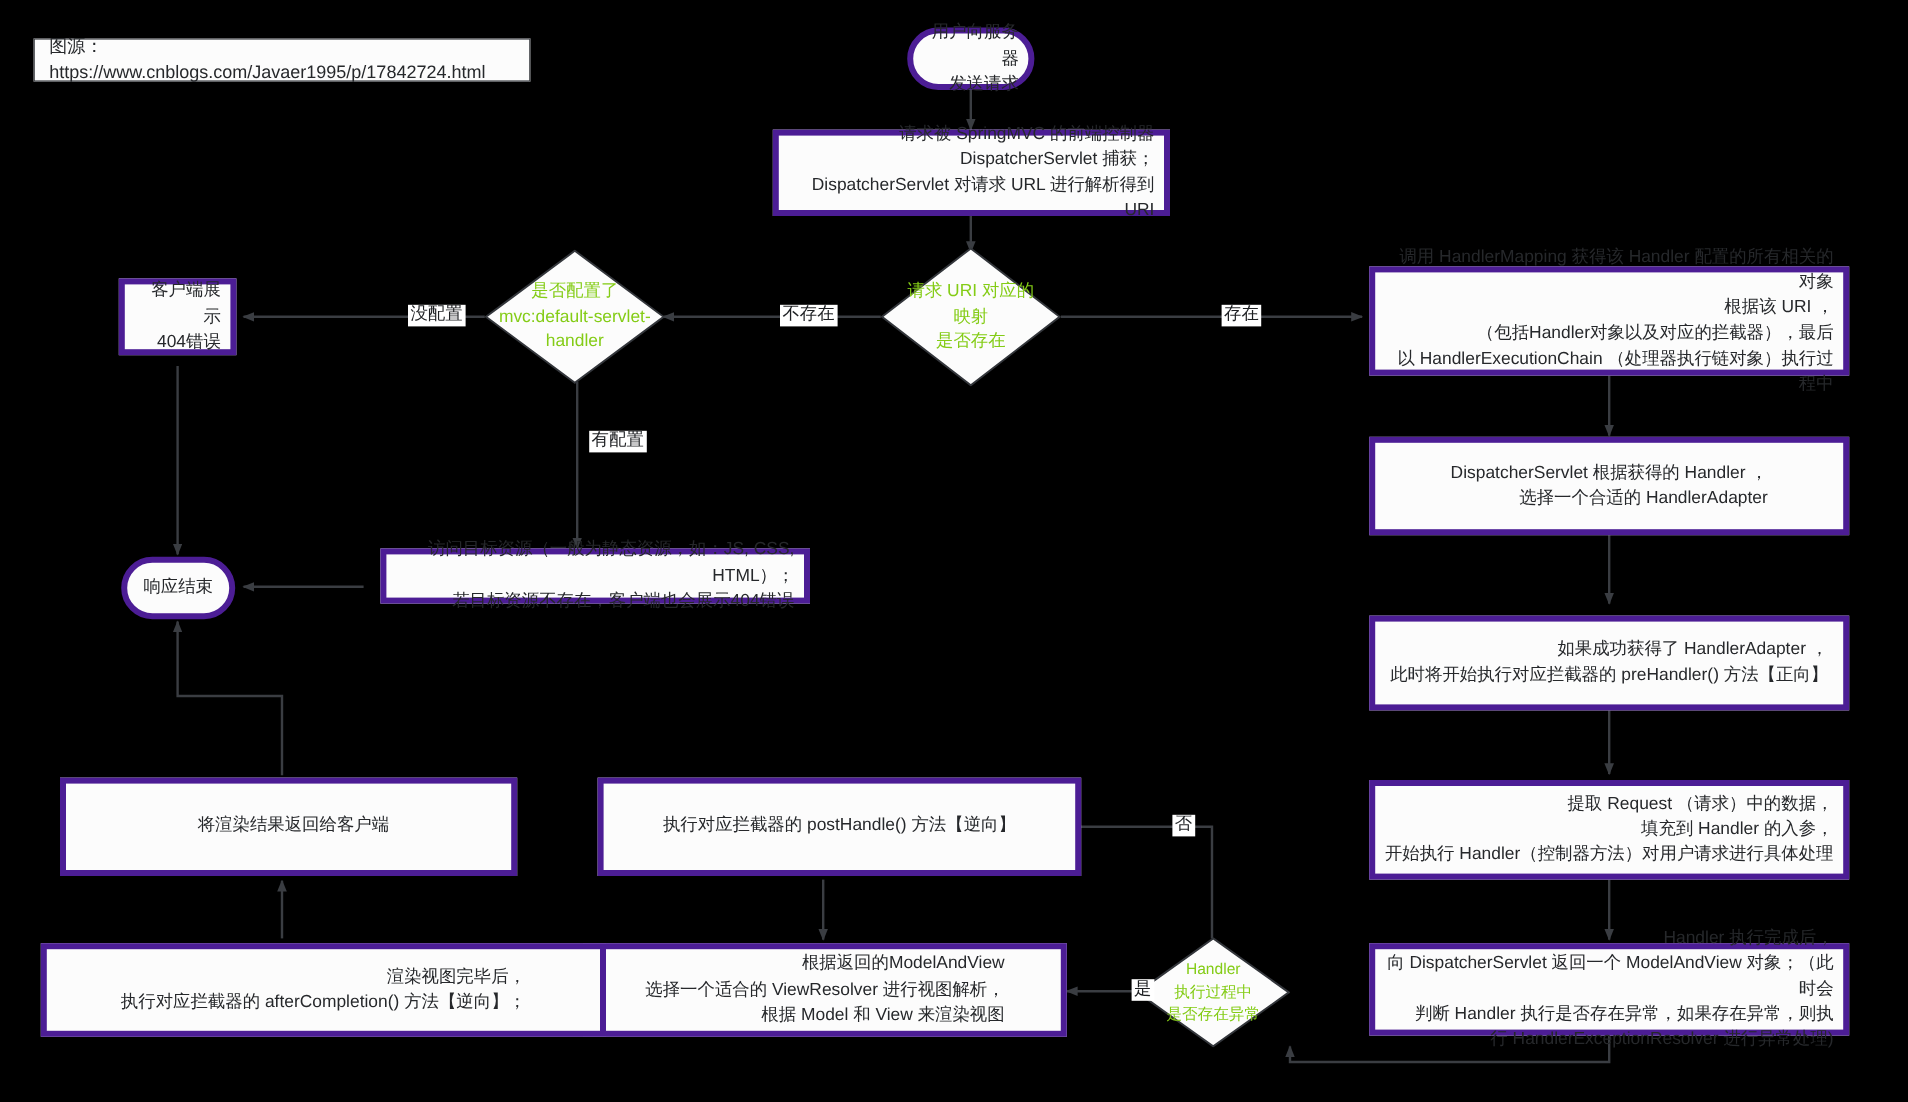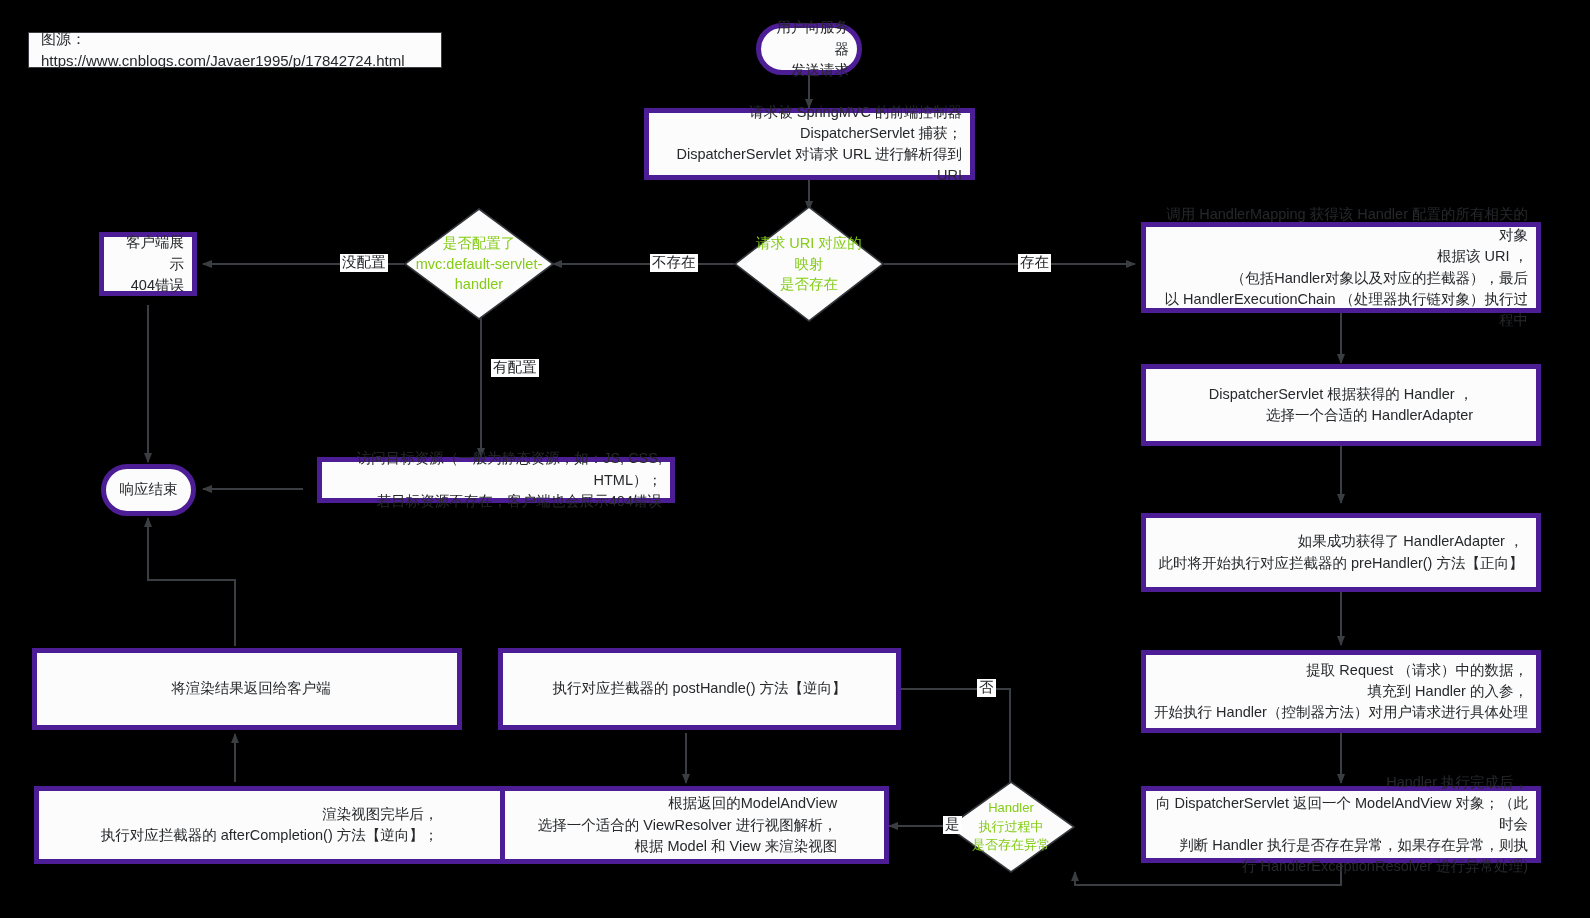--- a/index.html
+++ b/index.html
@@ -187,21 +187,21 @@
     </span>
   </div>
 
   <div class="node" style="left:34px;top:786px;width:471px;height:78px;">
     <span>
       <span class="nline">渲染视图完毕后，</span>
       <span class="nline">执行对应拦截器的 afterCompletion() 方法【逆向】；</span>
     </span>
   </div>
 
-  <div class="node" style="left:32px;top:648px;width:430px;height:82px;padding-left:16px;">
+  <div class="node" style="left:50px;top:648px;width:381px;height:82px;padding-left:16px;">
     <span>
       <span class="nline">将渲染结果返回给客户端</span>
     </span>
   </div>
 
   <div class="elabel" style="left:618px;top:254px;">不存在</div>
   <div class="elabel" style="left:986px;top:254px;">存在</div>
   <div class="elabel" style="left:308px;top:254px;">没配置</div>
   <div class="elabel" style="left:459px;top:359px;">有配置</div>
   <div class="elabel" style="left:911px;top:816px;">是</div>

